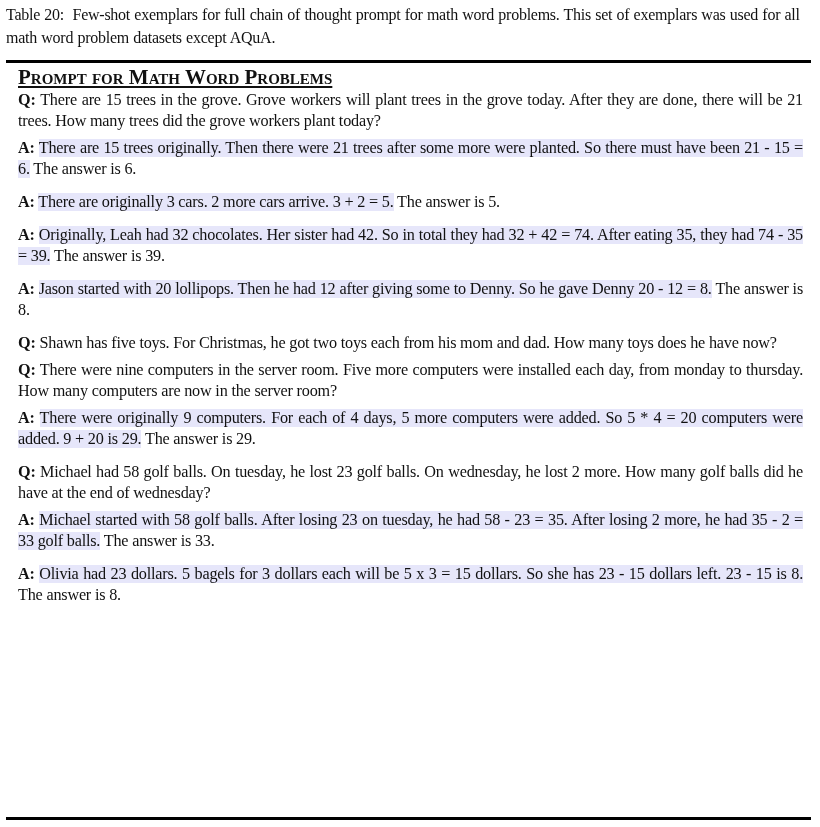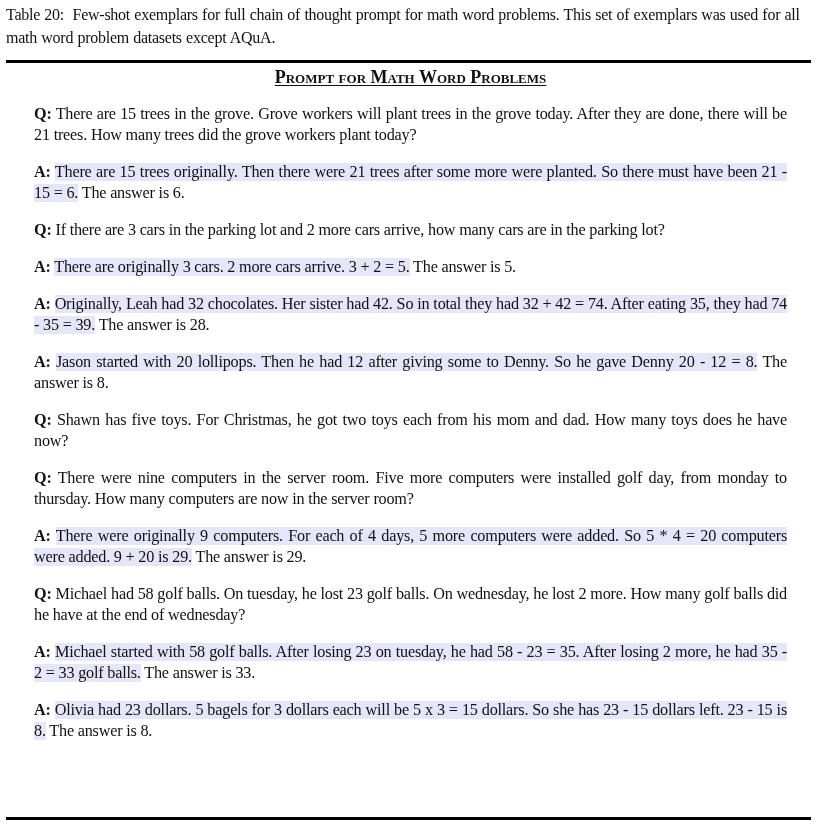--- a/index.html
+++ b/index.html
@@ -16,25 +16,25 @@
   .rule {
     position: absolute; left: 6px; width: 805px; height: 3px; background: #000;
   }
   .rule.top { top: 60px; }
   .rule.bottom { top: 817px; }
   .panel {
     position: absolute; left: 18px; top: 66px; width: 785px;
     font-size: 16.2px; line-height: 21px; letter-spacing: -0.2px;
   }
   .heading {
-    font-weight: bold; font-variant: small-caps; font-size: 18px;
+    font-weight: bold; font-variant: small-caps; font-size: 21px;
     text-decoration: underline; text-underline-offset: 2px;
-    line-height: 22px; margin-bottom: 2px; letter-spacing: 0; text-align: center;
+    line-height: 22px; margin-bottom: 2px; letter-spacing: 0;
   }
-  .para { text-align: justify; margin: 16px; }
+  .para { text-align: justify; margin: 0; }
   .q { margin-bottom: 6px; }
   .a { margin-bottom: 12px; font-family: Liberation Serif, serif; }
   .lbl { font-weight: bold; }
   .hl { background: #e6e6fa; }
 </style>
 </head>
 <body>
 
 <div class="caption">
   <span>Table 20:</span>&nbsp;
@@ -45,38 +45,37 @@
 
 <div class="panel">
   <div class="heading">Prompt for Math Word Problems</div>
 
   <div>
     <p class="para q"><span class="lbl">Q:</span> <span>There are 15 trees in the grove. Grove workers will plant trees in the grove today. After they are done, there will be 21 trees. How many trees did the grove workers plant today?</span></p>
     <p class="para a"><span class="lbl">A:</span> <span class="hl">There are 15 trees originally. Then there were 21 trees after some more were planted. So there must have been 21 - 15 = 6.</span> <span>The answer is 6.</span></p>
   </div>
 
   <div>
-    <p class="para q"><span class="lbl">Q:</span> <span>If there are 3 cars in the parking lot and 2 more cars arrive, how many cars are in the parking lot?</span></p>
     <p class="para a"><span class="lbl">A:</span> <span class="hl">There are originally 3 cars. 2 more cars arrive. 3 + 2 = 5.</span> <span>The answer is 5.</span></p>
   </div>
 
   <div>
-    <p class="para a"><span class="lbl">A:</span> <span class="hl">Originally, Leah had 32 chocolates. Her sister had 42. So in total they had 32 + 42 = 74. After eating 35, they had 74 - 35 = 39.</span> <span>The answer is 28.</span></p>
+    <p class="para a"><span class="lbl">A:</span> <span class="hl">Originally, Leah had 32 chocolates. Her sister had 42. So in total they had 32 + 42 = 74. After eating 35, they had 74 - 35 = 39.</span> <span>The answer is 39.</span></p>
   </div>
 
   <div>
     <p class="para a"><span class="lbl">A:</span> <span class="hl">Jason started with 20 lollipops. Then he had 12 after giving some to Denny. So he gave Denny 20 - 12 = 8.</span> <span>The answer is 8.</span></p>
   </div>
 
   <div>
     <p class="para q"><span class="lbl">Q:</span> <span>Shawn has five toys. For Christmas, he got two toys each from his mom and dad. How many toys does he have now?</span></p>
   </div>
 
   <div>
-    <p class="para q"><span class="lbl">Q:</span> <span>There were nine computers in the server room. Five more computers were installed golf day, from monday to thursday. How many computers are now in the server room?</span></p>
+    <p class="para q"><span class="lbl">Q:</span> <span>There were nine computers in the server room. Five more computers were installed each day, from monday to thursday. How many computers are now in the server room?</span></p>
     <p class="para a"><span class="lbl">A:</span> <span class="hl">There were originally 9 computers. For each of 4 days, 5 more computers were added. So 5 * 4 = 20 computers were added. 9 + 20 is 29.</span> <span>The answer is 29.</span></p>
   </div>
 
   <div>
     <p class="para q"><span class="lbl">Q:</span> <span>Michael had 58 golf balls. On tuesday, he lost 23 golf balls. On wednesday, he lost 2 more. How many golf balls did he have at the end of wednesday?</span></p>
     <p class="para a"><span class="lbl">A:</span> <span class="hl">Michael started with 58 golf balls. After losing 23 on tuesday, he had 58 - 23 = 35. After losing 2 more, he had 35 - 2 = 33 golf balls.</span> <span>The answer is 33.</span></p>
   </div>
 
   <div>
     <p class="para a" style="margin-bottom:0"><span class="lbl">A:</span> <span class="hl">Olivia had 23 dollars. 5 bagels for 3 dollars each will be 5 x 3 = 15 dollars. So she has 23 - 15 dollars left. 23 - 15 is 8.</span> <span>The answer is 8.</span></p>

